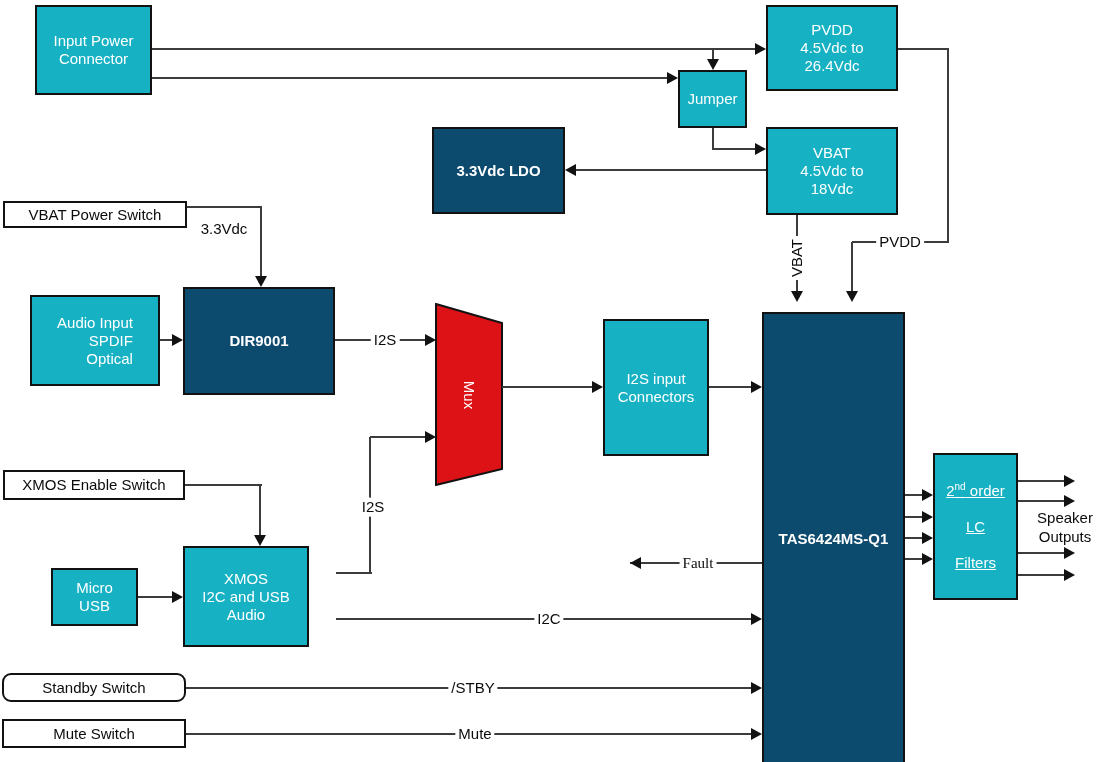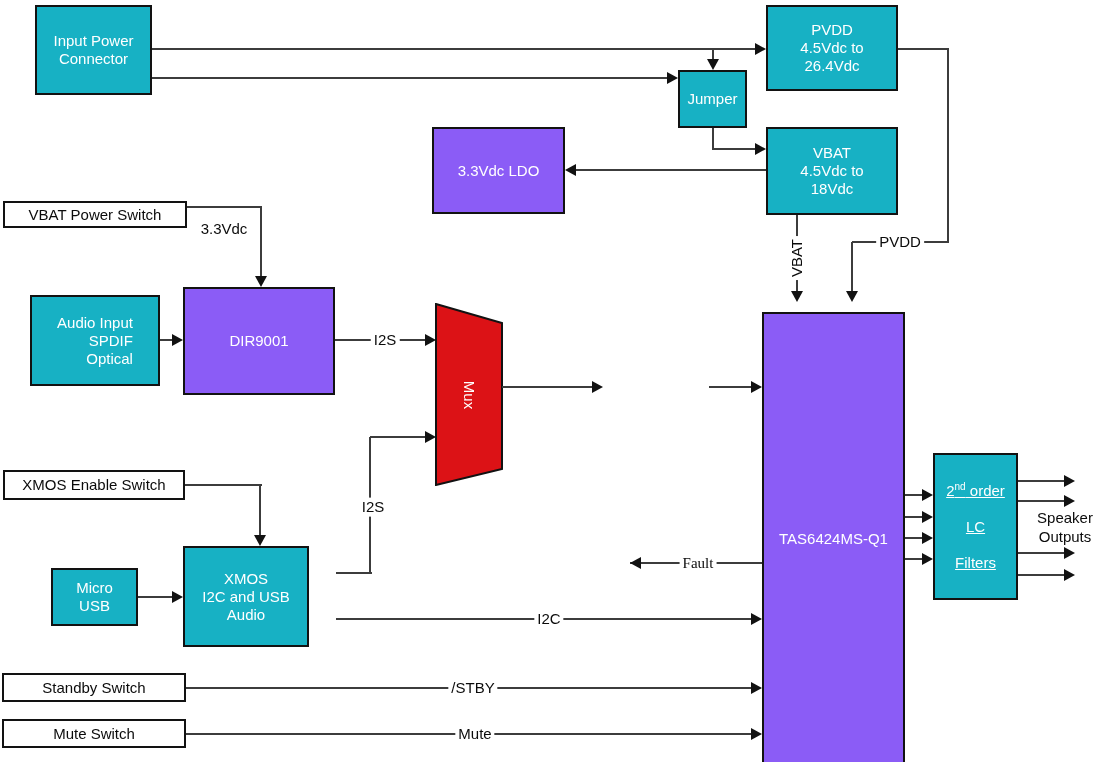--- a/index.html
+++ b/index.html
@@ -1,21 +1,21 @@
 <!DOCTYPE html>
 <html><head>
 <meta charset="utf-8">
 <style>
   html,body{margin:0;padding:0;background:#ffffff;font-family:"Liberation Sans",sans-serif;}
   #stage{position:relative;width:1100px;height:762px;background:#ffffff;overflow:hidden;}
   .box{position:absolute;box-sizing:border-box;border:2px solid #121212;display:flex;
        align-items:center;justify-content:center;text-align:center;white-space:pre-line;
        font-size:15px;line-height:1.2;}
   .cyan{background:#17b1c4;color:#ffffff;}
-  .red{background:#8b5cf6;color:#ffffff;}
+  .red{background:#0c4a6e;color:#ffffff;font-weight:bold;}
   .whitebox{background:#ffffff;color:#0b0b0b;}
   .hl{position:absolute;height:2px;background:#3c3c3c;}
   .vl{position:absolute;width:2px;background:#3c3c3c;}
   .ar,.al,.ad{position:absolute;width:0;height:0;}
   .ar{border-top:6px solid transparent;border-bottom:6px solid transparent;border-left:11px solid #121212;}
   .al{border-top:6px solid transparent;border-bottom:6px solid transparent;border-right:11px solid #121212;}
   .ad{border-left:6px solid transparent;border-right:6px solid transparent;border-top:11px solid #121212;}
   .lbl{position:absolute;font-size:15px;color:#0b0b0b;background:#ffffff;padding:0 3px;
        transform:translate(-50%,-50%);white-space:pre-line;text-align:center;line-height:1.25;}
   .nobg{background:transparent;}
@@ -49,41 +49,43 @@
 SPDIF
 Optical</div>
 
   <div class="box red" style="left:183px;top:287px;width:152px;height:108px;">DIR9001</div>
 
   <svg style="position:absolute;left:435px;top:303px;" width="68" height="183">
     <polygon points="1,1 67,20 67,166 1,182" fill="#dc1216" stroke="#121212" stroke-width="2"></polygon>
   </svg>
   <div class="mux-text" style="left:469px;top:395px;">Mux</div>
 
+  <div class="box cyan" style="left:603px;top:319px;width:106px;height:137px;">I2S input
+Connectors</div>
 
   <div class="box red" style="left:762px;top:312px;width:143px;height:454px;">TAS6424MS-Q1</div>
 
   <div class="box whitebox" style="left:3px;top:470px;width:182px;height:30px;">XMOS Enable Switch</div>
 
   <div class="box cyan" style="left:51px;top:568px;width:87px;height:58px;">Micro
 USB</div>
 
   <div class="box cyan" style="left:183px;top:546px;width:126px;height:101px;">XMOS
 I2C and USB
 Audio</div>
 
   <div class="box cyan" style="left:933px;top:453px;width:85px;height:147px;text-decoration:underline;">
     <div>
       <div><span>2</span><sup>nd</sup><span> order</span></div>
       <div>LC</div>
       <div>Filters</div>
     </div>
   </div>
 
-  <div class="box whitebox" style="left:2px;top:673px;width:184px;height:29px;">Standby Switch</div>
+  <div class="box whitebox" style="left:2px;top:673px;width:184px;height:29px;border-radius:9px;">Standby Switch</div>
 
   <div class="box whitebox" style="left:2px;top:719px;width:184px;height:29px;">Mute Switch</div>
 
   <div class="hl" style="left:152px;top:48px;width:604px;"></div>
   <div class="ar" style="left:755px;top:43px;"></div>
 
   <div class="vl" style="left:712px;top:49px;height:10px;"></div>
   <div class="ad" style="left:707px;top:59px;"></div>
 
   <div class="hl" style="left:152px;top:77px;width:516px;"></div>

